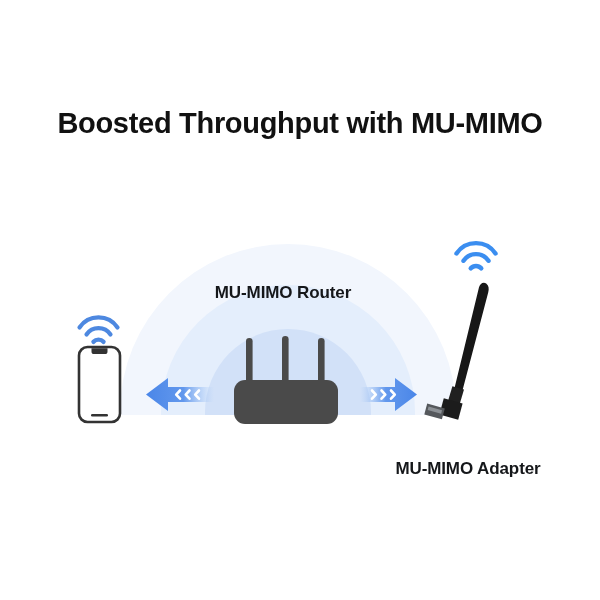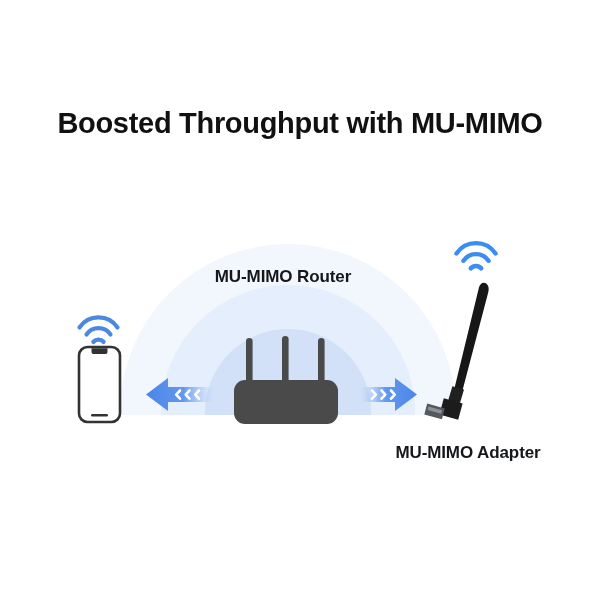--- a/index.html
+++ b/index.html
@@ -55,20 +55,21 @@
   }
 
   
   .label {
     position: absolute;
     font-size: 17px;
     font-weight: 600;
     color: #15171a;
     white-space: nowrap;
     letter-spacing: -0.1px;
+    margin-top: 16px;
   }
   .label-router {
     left: 0;
     top: 267px;
     width: 566px;
     text-align: center;
   }
   .label-adapter {
     left: 0;
     top: 443px;

